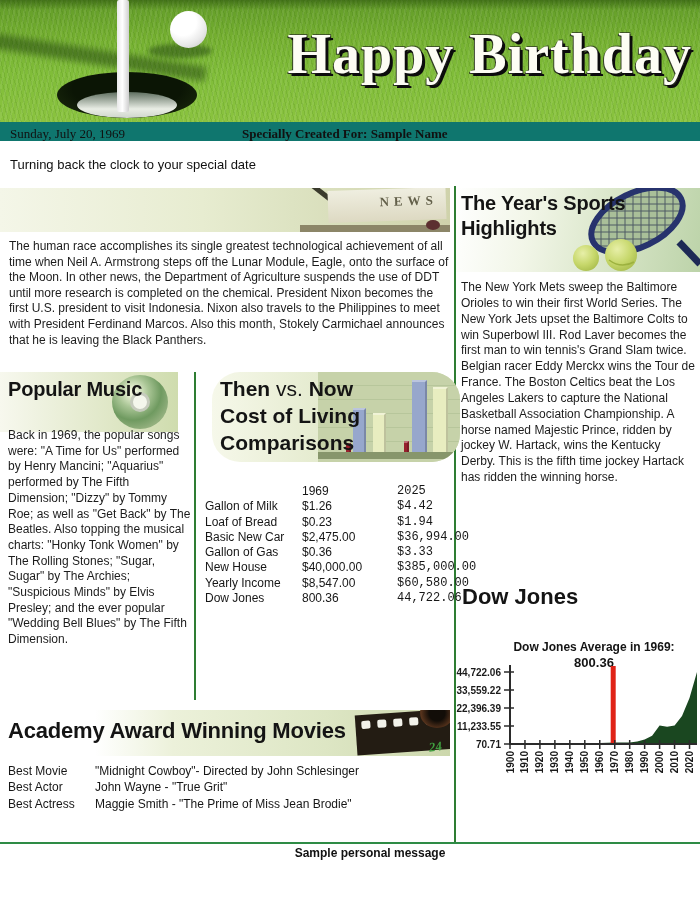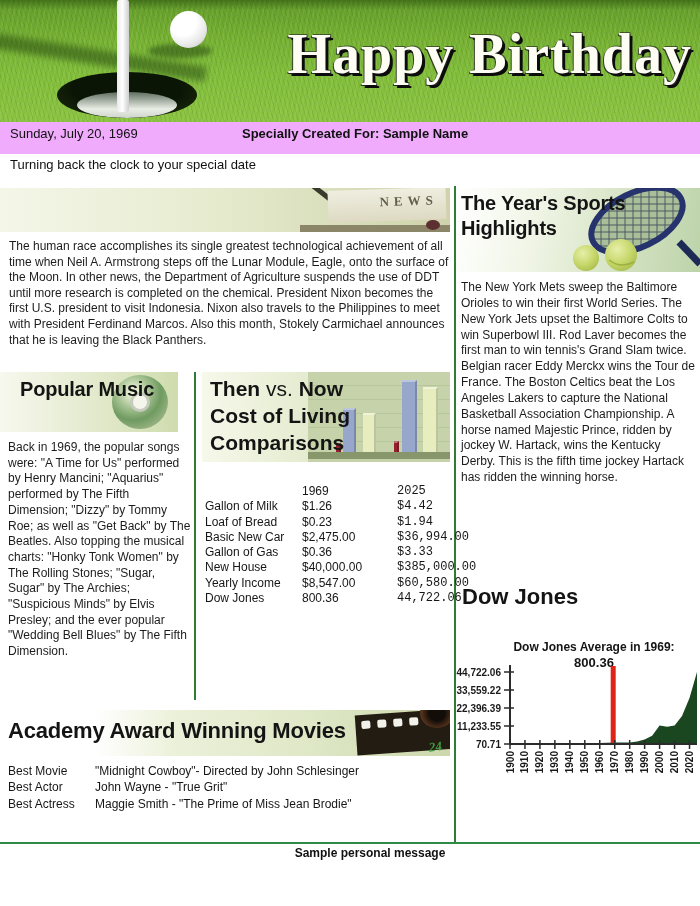--- a/index.html
+++ b/index.html
@@ -29,21 +29,21 @@
     background:rgba(10,40,5,.40); filter:blur(2px); }
   .golf-ball { position:absolute; left:170px; top:11px; width:37px; height:37px; border-radius:50%;
     background:radial-gradient(circle at 35% 30%, #ffffff 38%, #e9e9e9 65%, #bfbfbf 100%); }
   .hero-title {
     position:absolute; right:8px; top:24px;
     font-family:"Liberation Serif", serif; font-weight:bold; font-size:56px; line-height:60px;
     color:#fdfdf4; letter-spacing:1px;
     text-shadow:3px 3px 0 #0c0c0c, 1px 1px 0 #222, -1px 1px 0 rgba(30,30,30,.8), 1px -1px 0 rgba(30,30,30,.6);
   }
   
-  .datebar { position:absolute; left:0; top:122px; width:700px; height:32px; background:#f0abfc; }
+  .datebar { position:absolute; left:0; top:122px; width:700px; height:19px; background:#0f766e;font-family:Liberation Serif, serif; }
   .datebar .date { position:absolute; left:10px; top:4px; font-size:13px; color:#111; }
   .datebar .created { position:absolute; left:242px; top:4px; font-size:13px; font-weight:bold; color:#111; }
   .tagline { position:absolute; left:10px; top:157px; font-size:13px; color:#111; }
   
   .vsep-right { position:absolute; left:454px; top:186px; width:2px; height:657px; background:#2e7d32; }
   .vsep-mid   { position:absolute; left:194px; top:372px; width:2px; height:328px; background:#2e7d32; }
   .hsep-footer{ position:absolute; left:0; top:842px; width:700px; height:2px; background:#2e8b45; }
   
   .sec-title { font-weight:bold; color:#141414; letter-spacing:-0.2px; }
   .events-banner { position:absolute; left:0; top:188px; width:450px; height:44px; overflow:hidden;
@@ -59,28 +59,28 @@
   .news-base { position:absolute; right:0; bottom:0; width:150px; height:7px; background:#8c8668; }
   .news-knob { position:absolute; right:10px; bottom:2px; width:14px; height:10px; border-radius:50%; background:#5c3030; }
 
   .sports-banner { position:absolute; left:456px; top:188px; width:244px; height:84px; overflow:hidden;
     background:linear-gradient(100deg,#ffffff 0%,#f2f6e8 30%,#dbe7cb 60%,#bcd3a9 100%); }
   .sports-banner .title { position:absolute; left:5px; top:3px; font-size:20px; line-height:25px; }
   .racket-svg { position:absolute; right:0; top:0; }
 
   .music-banner { position:absolute; left:0; top:372px; width:178px; height:60px; overflow:hidden;
     background:linear-gradient(90deg,#f7f8ee 0%,#e2e9cb 55%,#cfdcae 100%); }
-  .music-banner .title { position:absolute; left:8px; top:5px; font-size:20px; line-height:25px;margin-left:12px; }
+  .music-banner .title { position:absolute; left:8px; top:5px; font-size:20px; line-height:25px; }
   .cd { position:absolute; left:112px; top:3px; width:56px; height:54px; border-radius:50%;
     background:radial-gradient(circle at 38% 32%, #eef4da 6%, #a9c595 30%, #6f9a60 55%, #93b07e 75%, #5d8a52 100%); }
   .cd-hole { position:absolute; left:18px; top:17px; width:20px; height:20px; border-radius:50%;
     background:#f4f6ec; border:3px solid #c6cbbd; }
 
-  .costs-banner { position:absolute; left:202px; top:372px; width:248px; height:90px; overflow:hidden;
-    background:linear-gradient(90deg,#f6f8ea 0%,#e6ecd1 40%,#cdd8b2 100%); }
+  .costs-banner { position:absolute; left:212px; top:372px; width:248px; height:90px; overflow:hidden;
+    background:linear-gradient(90deg,#f6f8ea 0%,#e6ecd1 40%,#cdd8b2 100%);border-radius:28px; }
   .costs-banner .title { position:absolute; left:8px; top:3px; font-size:21px; line-height:27px; font-weight:bold; color:#141414; z-index:2; }
   .costs-banner .title .vs { font-weight:normal; }
   .bars-deco { position:absolute; right:0; top:0; width:142px; height:90px;
     background:repeating-linear-gradient(180deg,#c6d2a9 0 13px,#b7c69b 13px 14px); }
   .bars-base { position:absolute; left:0; bottom:3px; width:142px; height:7px; background:#87966b; }
   .bar { position:absolute; bottom:10px; border-right:2px solid rgba(0,0,0,.18); border-top:2px solid rgba(255,255,255,.35); }
   .bar.red  { background:#97202c; }
   .bar.blue { background:#97a7cc; }
   .bar.yel  { background:#e8edc0; }
 
@@ -90,21 +90,21 @@
   .film-strip { position:absolute; right:-6px; top:2px; width:100px; height:40px; background:#231c13; transform:rotate(-4deg); }
   .film-hole { position:absolute; top:6px; width:9px; height:8px; border-radius:2px; background:#f2f2ea; }
   .film-reel { position:absolute; right:-4px; top:-12px; width:34px; height:30px; border-radius:50%;
     background:radial-gradient(circle, #120d08 35%, #57331c 70%, #3a2312 100%); }
   .film-num { position:absolute; right:8px; bottom:1px; font-family:"Liberation Serif", serif; font-style:italic;
     font-weight:bold; font-size:13px; color:#3f9e3f; transform:rotate(-8deg); }
 
   
   .events-body { position:absolute; left:9px; top:239px; width:441px; font-size:12px; line-height:15.6px; color:#1c1c1c; }
   .sports-body { position:absolute; left:461px; top:280px; width:237px; font-size:12px; line-height:15.85px; color:#1c1c1c; }
-  .music-body  { position:absolute; left:8px;  top:440px; width:183px; font-size:12px; line-height:15.7px; color:#1c1c1c; }
+  .music-body  { position:absolute; left:8px;  top:428px; width:183px; font-size:12px; line-height:15.7px; color:#1c1c1c; }
 
   
   .cost-table { position:absolute; left:205px; top:484px; width:250px; font-size:12px; color:#161616;text-align:right; }
   .cost-head, .cost-row { position:relative; height:15.3px; }
   .cost-head span, .cost-row span { position:absolute; top:0; white-space:nowrap; }
   .c-label { left:0; }
   .c-then  { left:97px; }
   .c-now   { left:192px;font-family:Liberation Mono, monospace; }
 
   

